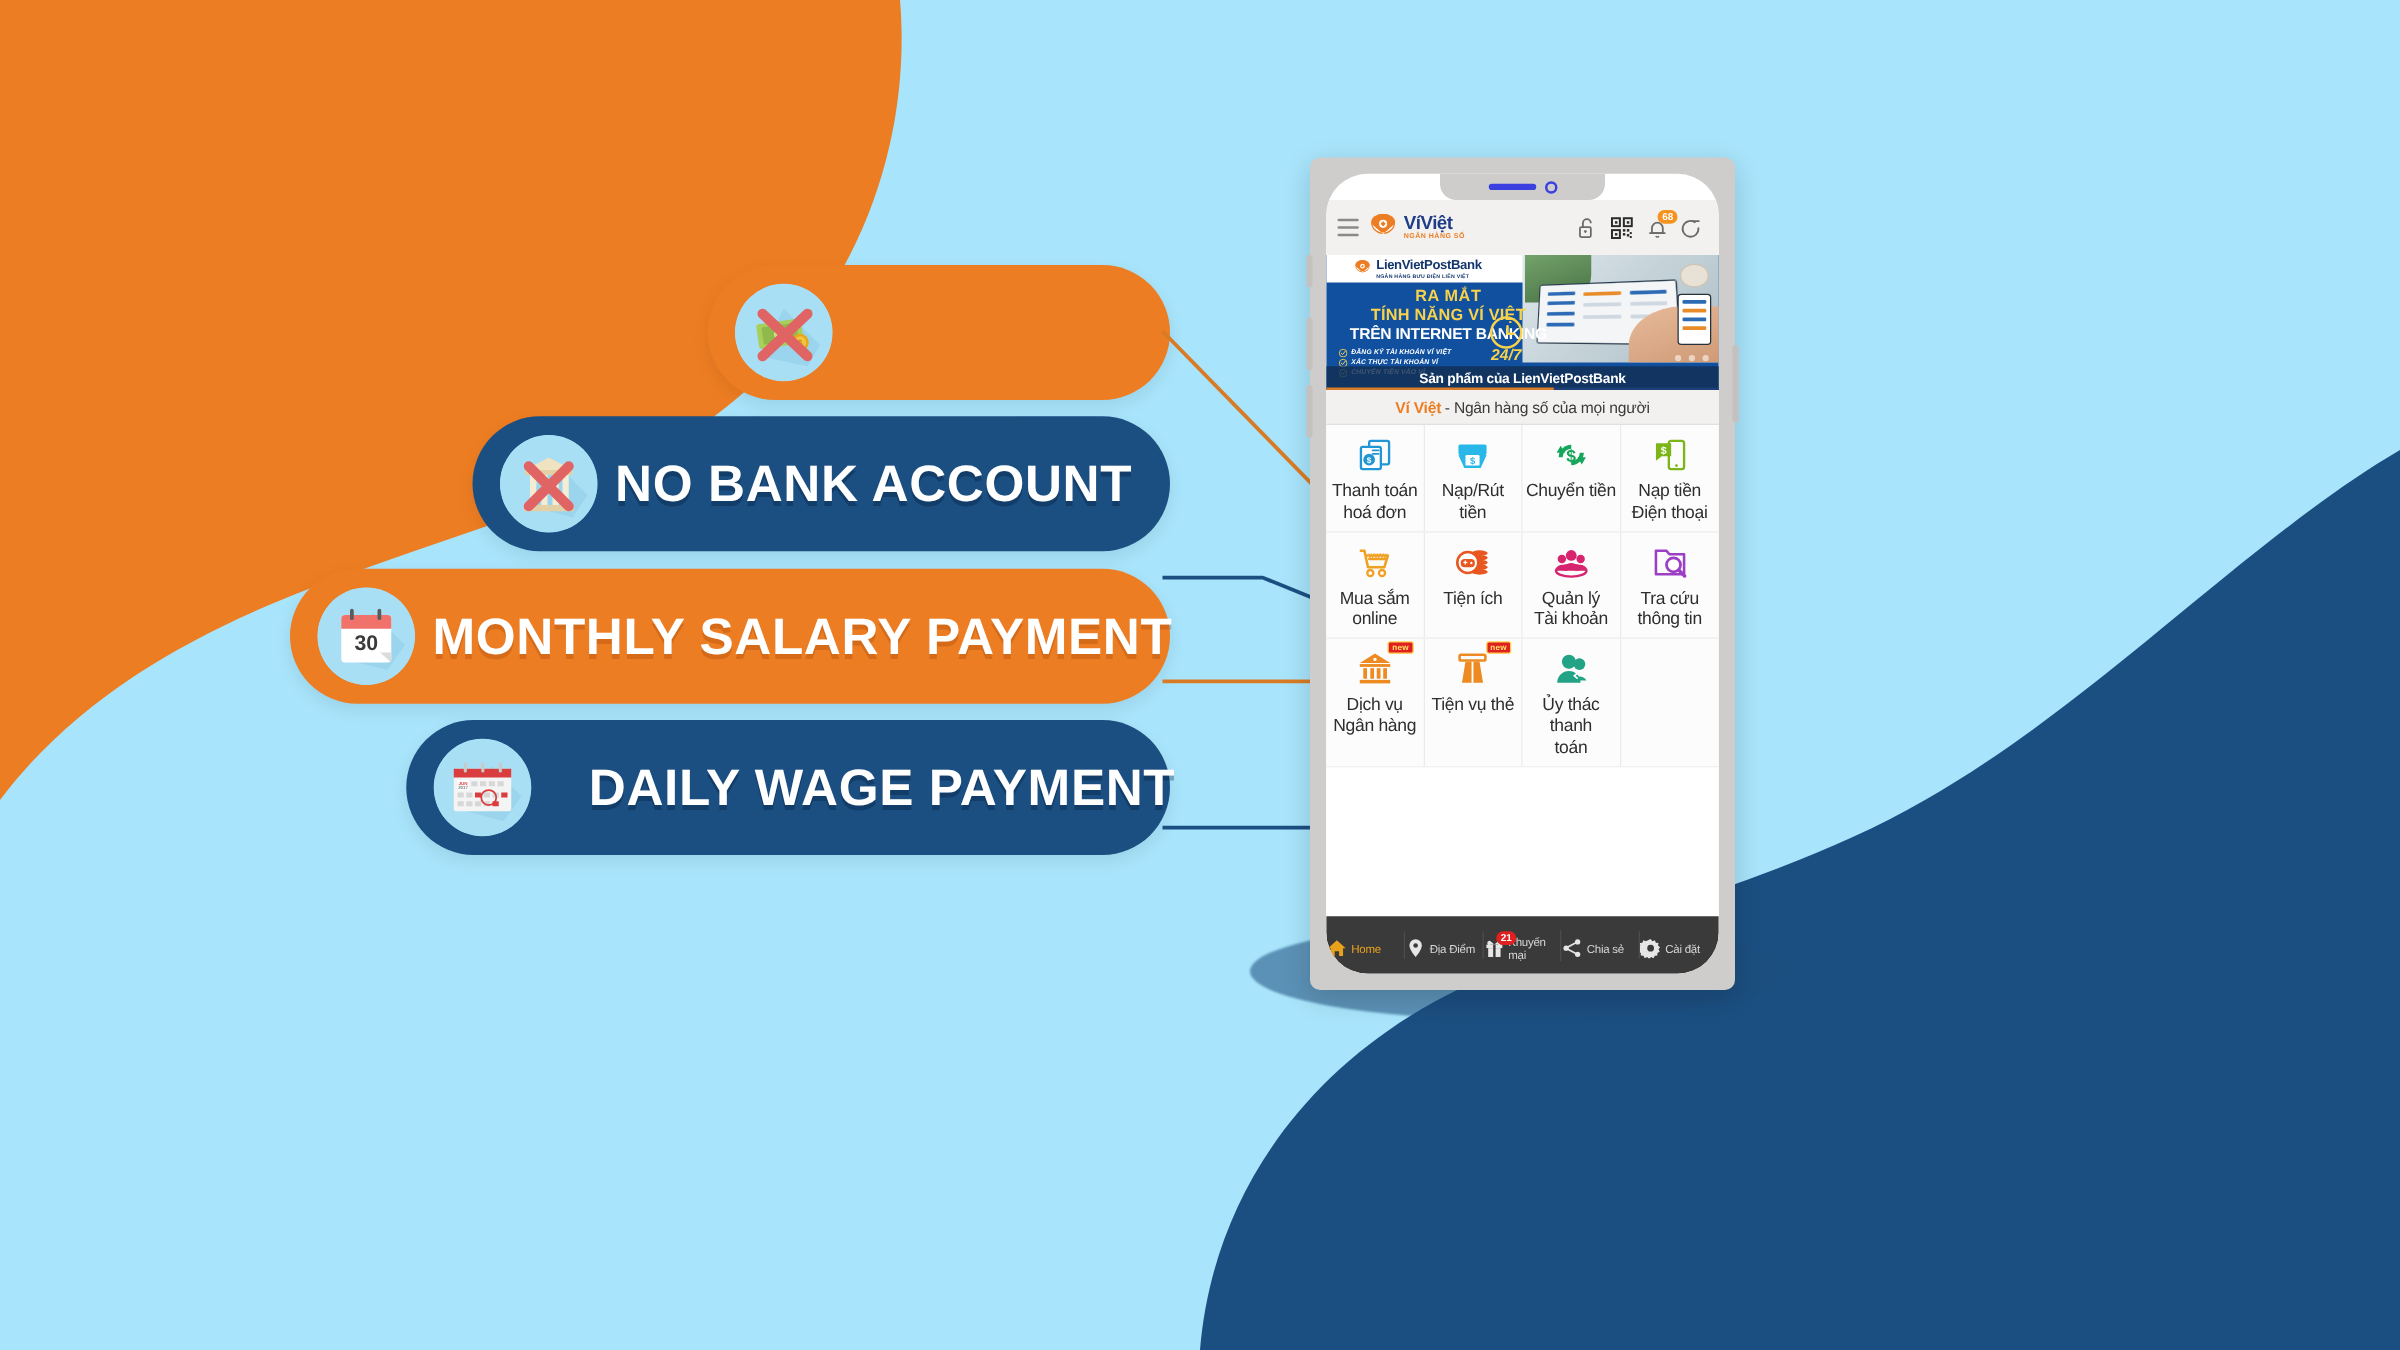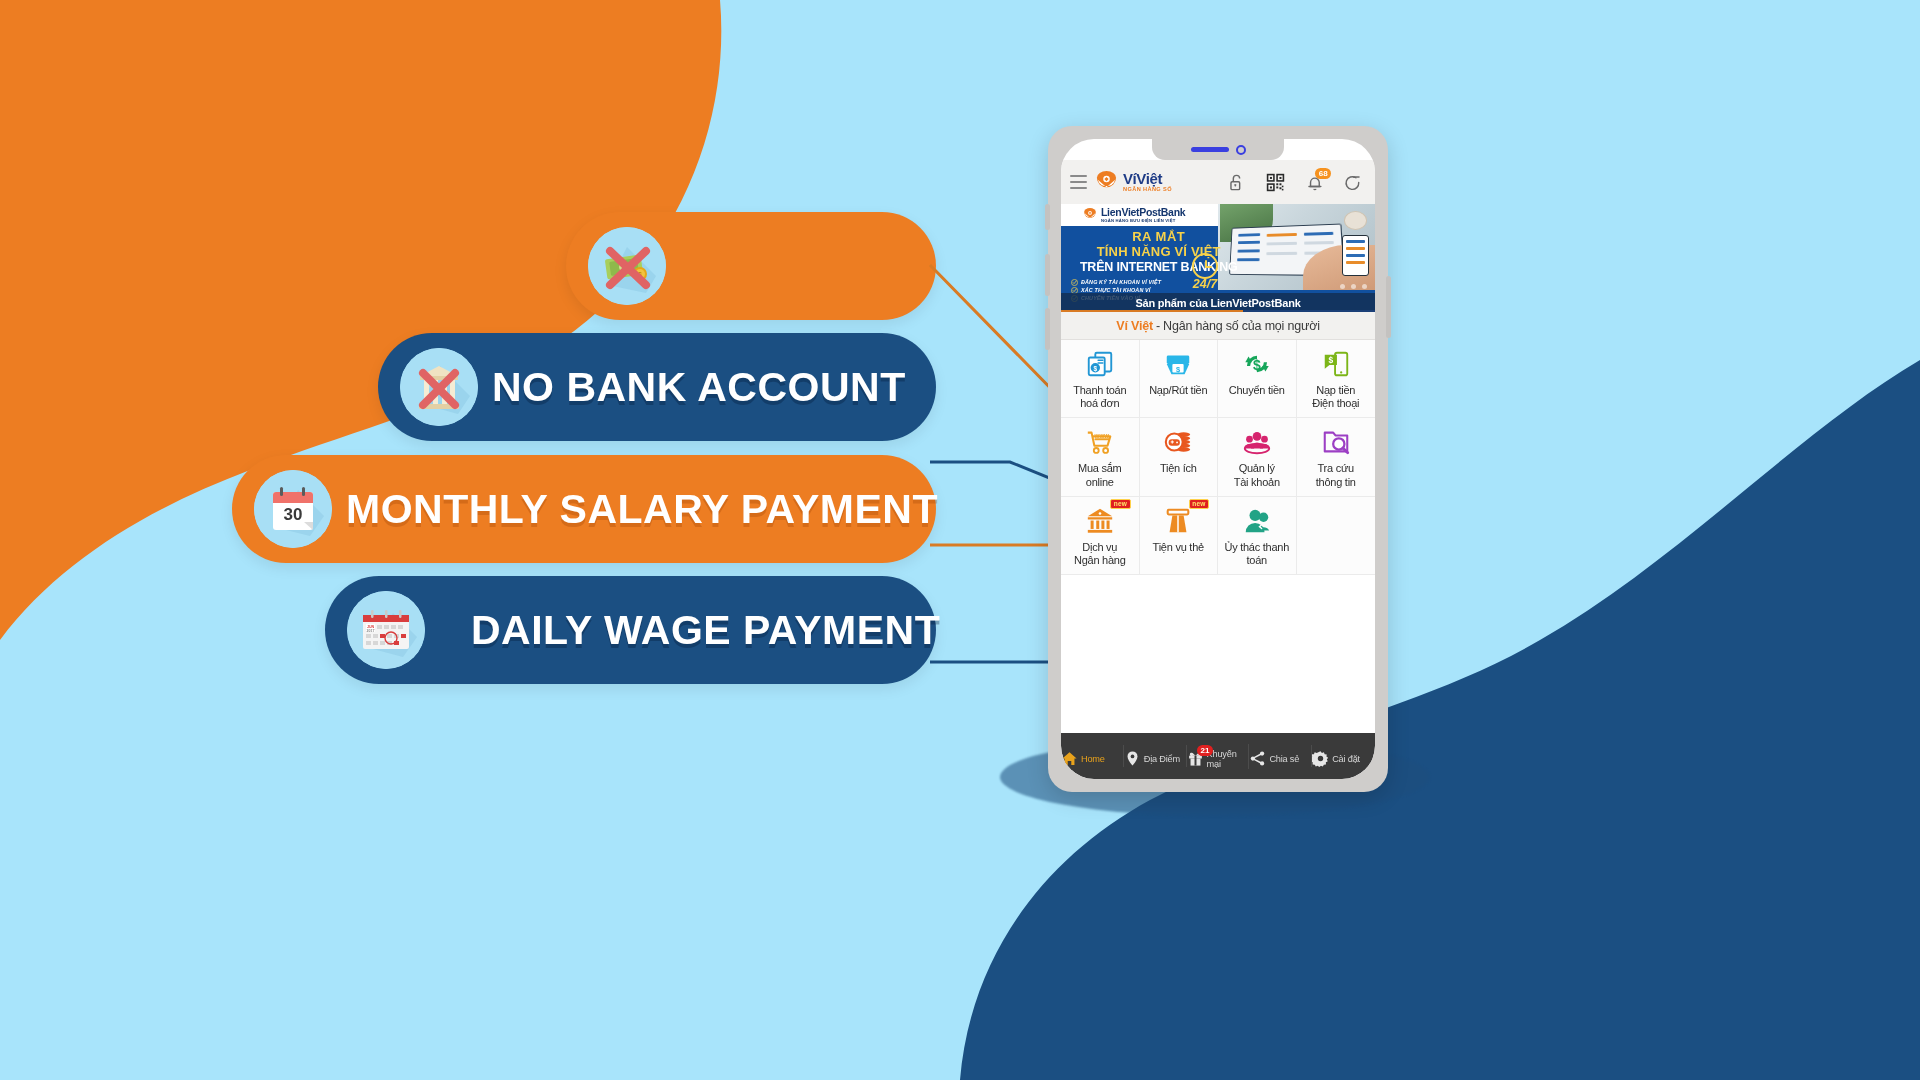--- a/index.html
+++ b/index.html
@@ -68,21 +68,21 @@
     position:absolute; left:1000px; top:738px;
     width:430px; height:78px;
     background:#1d4e7e; opacity:.55;
     border-radius:50%;
     z-index:4;
     filter:blur(1px);
   }
   .phone-body {
     position:absolute; inset:0;
     background:#cfcdcb;
-    border-radius:24px;
+    border-radius:8px;
     box-shadow:0 6px 22px rgba(0,0,0,.16);
   }
   .side-btn { position:absolute; background:#c4c2c0; border-radius:3px; }
   .sb-left  { left:-3px; width:5px; }
   .sb-right { right:-3px; width:5px; }
 
   .phone-screen {
     position:absolute;
     left:13px; top:13px; right:13px; bottom:13px;
     background:#ffffff;
@@ -110,21 +110,21 @@
     display:flex; align-items:center;
     padding:0 9px;
   }
   .hamburger { width:17px; display:flex; flex-direction:column; gap:3.4px; }
   .hamburger span { display:block; height:2.6px; background:#8a8a8a; border-radius:1px; }
   .brand { display:flex; align-items:center; gap:5px; margin-left:8px; }
   .brand-mark { width:23px; height:23px; }
   .brand-text { line-height:1; }
   .brand-name { font-size:15px; font-weight:700; color:#1f3c86; letter-spacing:-.4px; }
   .brand-sub  { font-size:5.6px; font-weight:700; color:#ed7d22; letter-spacing:.4px; margin-top:1px; }
-  .header-icons { margin-left:auto; display:flex; align-items:center; gap:20px; padding-right:3px;text-align:right; }
+  .header-icons { margin-left:auto; display:flex; align-items:center; gap:9px; padding-right:3px;text-align:right; }
   .hicon { width:19px; height:19px; position:relative; }
   .badge-68 {
     position:absolute; right:-7px; top:-5px;
     background:#f6921e; color:#fff;
     font-size:8px; font-weight:700;
     border-radius:9px; padding:1px 3.4px;
     line-height:1.15;
   }
 
   
@@ -211,21 +211,21 @@
     min-height:76px;
     padding:9px 2px 7px;
     display:flex; flex-direction:column; align-items:center;
     border-right:1px solid #ebebeb;
     position:relative;
   }
   .grid-cell:last-child { border-right:none; }
   .grid-cell.empty { border-right:none; }
   .cell-icon { width:30px; height:30px; margin-bottom:5px; }
   .cell-label {
-    font-size:11px; color:#2e2e2e; text-align:center;
+    font-size:14px; color:#2e2e2e; text-align:center;
     line-height:1.2; letter-spacing:-.25px;
   }
   .new-tag {
     position:absolute; right:8px; top:2px;
     background:#e02020; color:#ffe76a;
     font-size:6.5px; font-weight:700;
     border-radius:2px; padding:.5px 2.5px;
     letter-spacing:.2px;
     border:.5px solid #ffd24a;
   }

